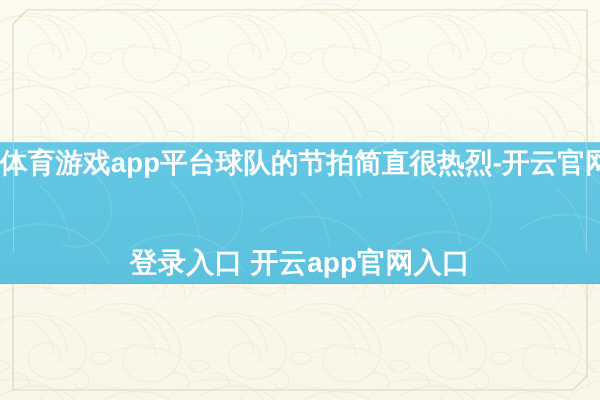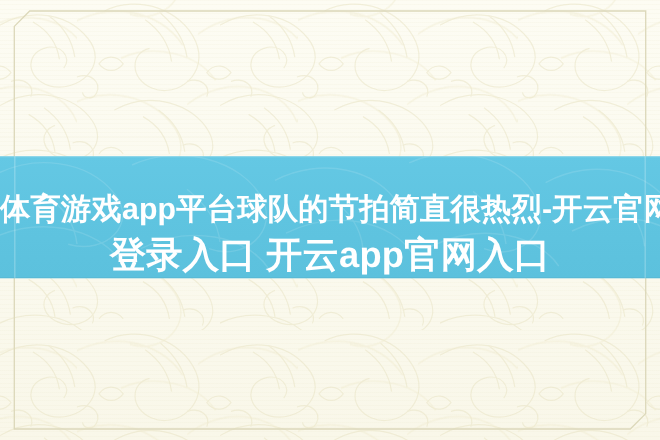--- a/index.html
+++ b/index.html
@@ -69,26 +69,26 @@
     height: 100%;
     overflow: visible;
   }
 
   
   .banner {
     position: absolute;
     left: 0;
     right: 0;
     top: 142px;
-    height: 111px;
+    height: 142px;
     background: linear-gradient(180deg, #64c8e4 0%, #5fc4e0 50%, #5cc1dd 100%);
     display: flex;
     flex-direction: column;
     align-items: center;
-    justify-content: flex-end;
+    justify-content: space-between;
     overflow: hidden;
   }
   
   .banner-texture {
     position: absolute;
     inset: 0;
     opacity: 0.13;
     pointer-events: none;
   }
   .banner-texture svg {
@@ -107,21 +107,21 @@
     font-size: 28px;
     line-height: 42px;
     letter-spacing: 0.2px;
     white-space: nowrap;
     text-rendering: geometricPrecision;
   }
   .banner-line-1 {
     font-size: 27.5px;
   }
   .banner-line-2 {
-    font-size: 33px;
+    font-size: 28px;
   }
 
   
   .banner-seam-top,
   .banner-seam-bottom {
     position: absolute;
     left: 0;
     right: 0;
     height: 1px;
     z-index: 3;

